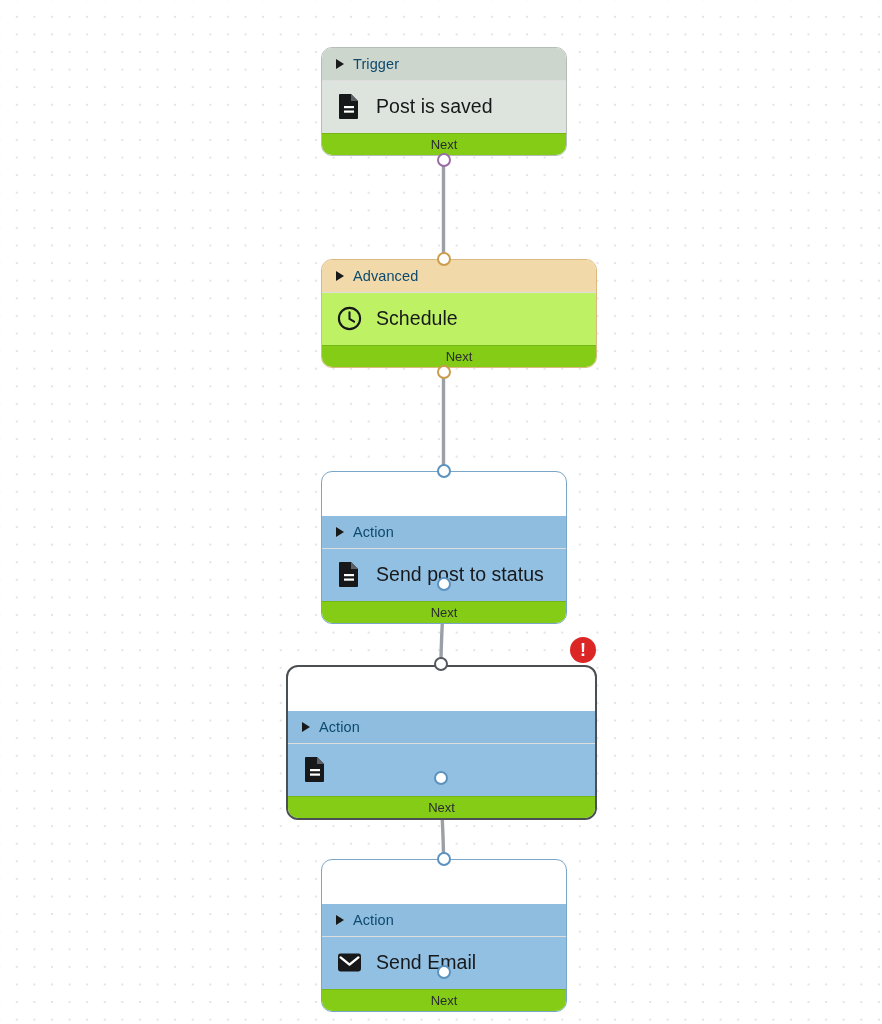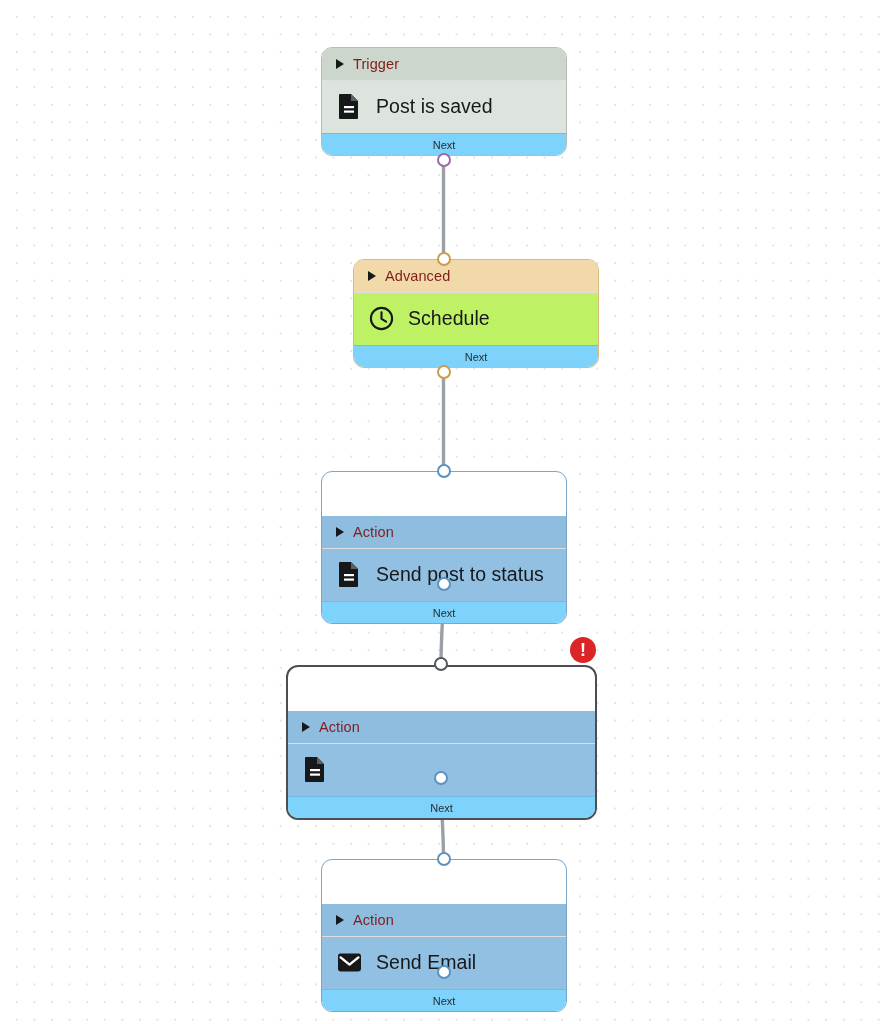--- a/index.html
+++ b/index.html
@@ -29,21 +29,21 @@
     overflow:hidden;
     border:1.4px solid #b9c4cd;
   }
   .node.sel { border:2.2px solid #4a4f54; border-radius:12px; }
 
   .node-header {
     height:32px;
     display:flex; align-items:center;
     padding-left:14px;
     font-size:14.5px;
-    color:#7f1d1d;
+    color:#0c4a6e;
     letter-spacing:.1px;
   }
   .tri {
     width:0;height:0;
     border-left:8px solid #17181a;
     border-top:5.5px solid transparent;
     border-bottom:5.5px solid transparent;
     margin-right:9px;
     flex:none;
   }
@@ -57,24 +57,24 @@
   .node-body .ico { width:26px; height:26px; flex:none; margin-right:14px; display:flex; align-items:center; justify-content:center; }
   .node-body .ico svg { display:block; }
   .node-title {
     font-size:19.5px;
     color:#17181a;
     letter-spacing:.05px;
     white-space:nowrap;
   }
 
   .node-footer {
-    background:#7dd3fc;
+    background:#84cc16;
     height:22px;
     display:flex; align-items:center; justify-content:center;
-    font-size:11px;
+    font-size:13px;
     color:#2b2c2e;
     border-top:1px solid rgba(0,0,0,.10);
   }
 
   
   .c-trigger .node-header { background:#ccd6cd; }
   .c-trigger .node-body   { background:#dde4dd; }
   .c-trigger { border-color:#b6bdb6; }
 
   .c-advanced .node-header { background:#f2d9a9; }
@@ -143,21 +143,21 @@
           <rect x="6" y="13" width="10" height="2.2" fill="#ffffff"></rect>
           <rect x="6" y="17.5" width="10" height="2.2" fill="#ffffff"></rect>
         </svg>
       </span>
       <span class="node-title">Post is saved</span>
     </div>
     <div class="node-footer">Next</div>
   </div>
   <div class="port p-purple" style="left:443.5px; top:160px;"></div>
 
-  <div class="node c-advanced" style="left:321px; top:259px; width:246px;margin-left:32px;">
+  <div class="node c-advanced" style="left:321px; top:259px; width:276px;">
     <div class="node-header">
       <span class="tri"></span>
       <span>Advanced</span>
     </div>
     <div class="node-divider"></div>
     <div class="node-body">
       <span class="ico">
         <svg width="25" height="25" viewBox="0 0 25 25" aria-hidden="true">
           <circle cx="12.5" cy="12.5" r="10.6" fill="none" stroke="#17181a" stroke-width="2.1"></circle>
           <path d="M12.5 6.2 V12.9 L17.1 15.6" fill="none" stroke="#17181a" stroke-width="2.1" stroke-linecap="round" stroke-linejoin="round"></path>

